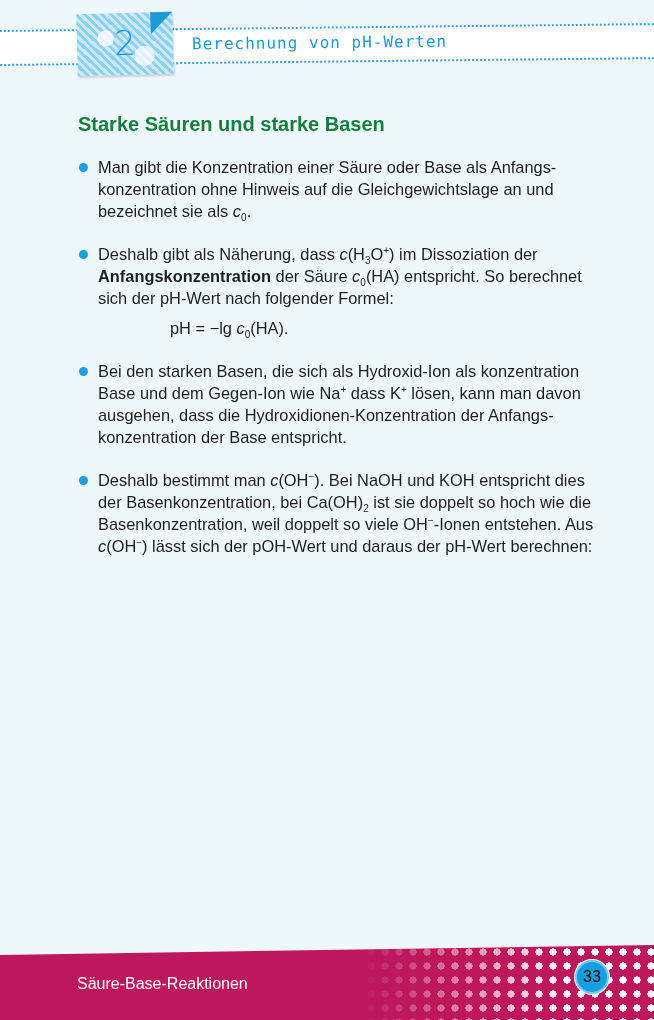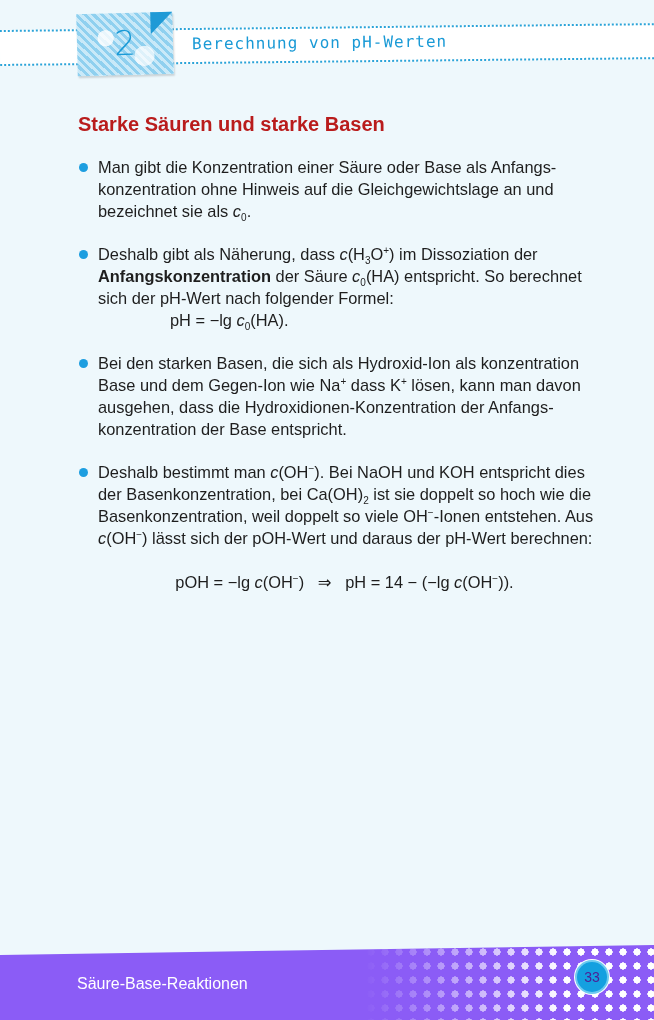--- a/index.html
+++ b/index.html
@@ -41,57 +41,57 @@
     position:absolute; left:192px; top:33px;
     font-family:"DejaVu Sans Mono", monospace; font-size:16px;
     color:#1a9ad6; letter-spacing:1px;
     transform:rotate(-0.6deg);
   }
   .content {
     position:absolute; left:78px; top:113px; width:520px;
   }
   .section-heading {
     font-family:"Liberation Sans", sans-serif;
-    font-weight:bold; font-size:20px; margin:0 0 20px 0; color:#b91c1c;
+    font-weight:bold; font-size:20px; margin:0 0 20px 0; color:#15803d;
   }
   .bullet-item {
     position:relative; padding-left:20px; margin-bottom:21px;
     font-family:"Liberation Sans", sans-serif; font-size:16.4px; line-height:22px;
   }
   .bullet-dot {
     position:absolute; left:1px; top:7px; width:9px; height:9px;
     border-radius:50%; background:#1d9ee0;
   }
   .formula {
-    padding-left:72px; margin-top:0;
+    padding-left:72px; margin-top:8px;
     font-family:"Liberation Sans", sans-serif; font-size:16.4px;
   }
   .formula2 { padding-left:50px; }
   i { font-style:italic; }
   sub, sup { font-size:10px; line-height:0; }
   .footer {
     position:absolute; left:0; top:945px; width:654px; height:75px;
-    background:#8b5cf6;
+    background:#be185d;
     clip-path:polygon(0 10px, 100% 0, 100% 100%, 0 100%);
   }
   .footer-dots {
     position:absolute; right:0; top:0; width:290px; height:100%;
     background:radial-gradient(circle, #ffffff 0 35%, transparent 38%) 0 0/14px 14px;
     -webkit-mask-image:linear-gradient(90deg, transparent, #000 70%);
     mask-image:linear-gradient(90deg, transparent, #000 70%);
   }
   .footer-label {
     position:absolute; left:77px; top:30px;
     font-family:"Liberation Sans", sans-serif; font-size:16px; color:#ffffff;
   }
   .page-number {
     position:absolute; left:577px; top:962px; width:30px; height:30px;
     border-radius:50%; background:#14a0e0;
     box-shadow:0 0 0 2px #6dcaf0, 0 0 0 3px #ffffff;
-    color:#4c1d95; font-family:"Liberation Sans", sans-serif; font-size:14px;
+    color:#000000; font-family:"Liberation Sans", sans-serif; font-size:16px;
     text-align:center; line-height:30px;
   }
 </style>
 </head>
 <body>
 
 <div class="header-band"></div>
 <div class="chapter-badge">
   <div class="chapter-number">2</div>
 </div>
@@ -115,23 +115,20 @@
   </div>
 
   <div class="bullet-item">
     <span class="bullet-dot"></span>
     <span>Bei den starken Basen, die sich als Hydroxid-Ion als konzentration Base und dem Gegen-Ion wie Na</span><sup>+</sup><span> dass K</span><sup>+</sup><span> lösen, kann man davon ausgehen, dass die Hydroxidionen-Konzentration der Anfangs­konzentration der Base entspricht.</span>
   </div>
 
   <div class="bullet-item">
     <span class="bullet-dot"></span>
     <span>Deshalb bestimmt man </span><i>c</i><span>(OH</span><sup>−</sup><span>). Bei NaOH und KOH entspricht dies der Basenkonzentration, bei Ca(OH)</span><sub>2</sub><span> ist sie doppelt so hoch wie die Basenkonzentration, weil doppelt so viele OH</span><sup>−</sup><span>-Ionen entstehen. Aus </span><i>c</i><span>(OH</span><sup>−</sup><span>) lässt sich der pOH-Wert und daraus der pH-Wert berechnen:</span>
-    <div class="formula formula2" style="white-space:pre;">
-      <span>pOH = −lg </span><i>c</i><span>(OH</span><sup>−</sup><span>)   ⇒   pH = 14 − (−lg </span><i>c</i><span>(OH</span><sup>−</sup><span>)).</span>
-    </div>
   </div>
 </div>
 
 <div class="footer">
   <div class="footer-dots"></div>
   <div class="footer-label">Säure-Base-Reaktionen</div>
 </div>
 <div class="page-number">33</div>
 
 </body></html>

